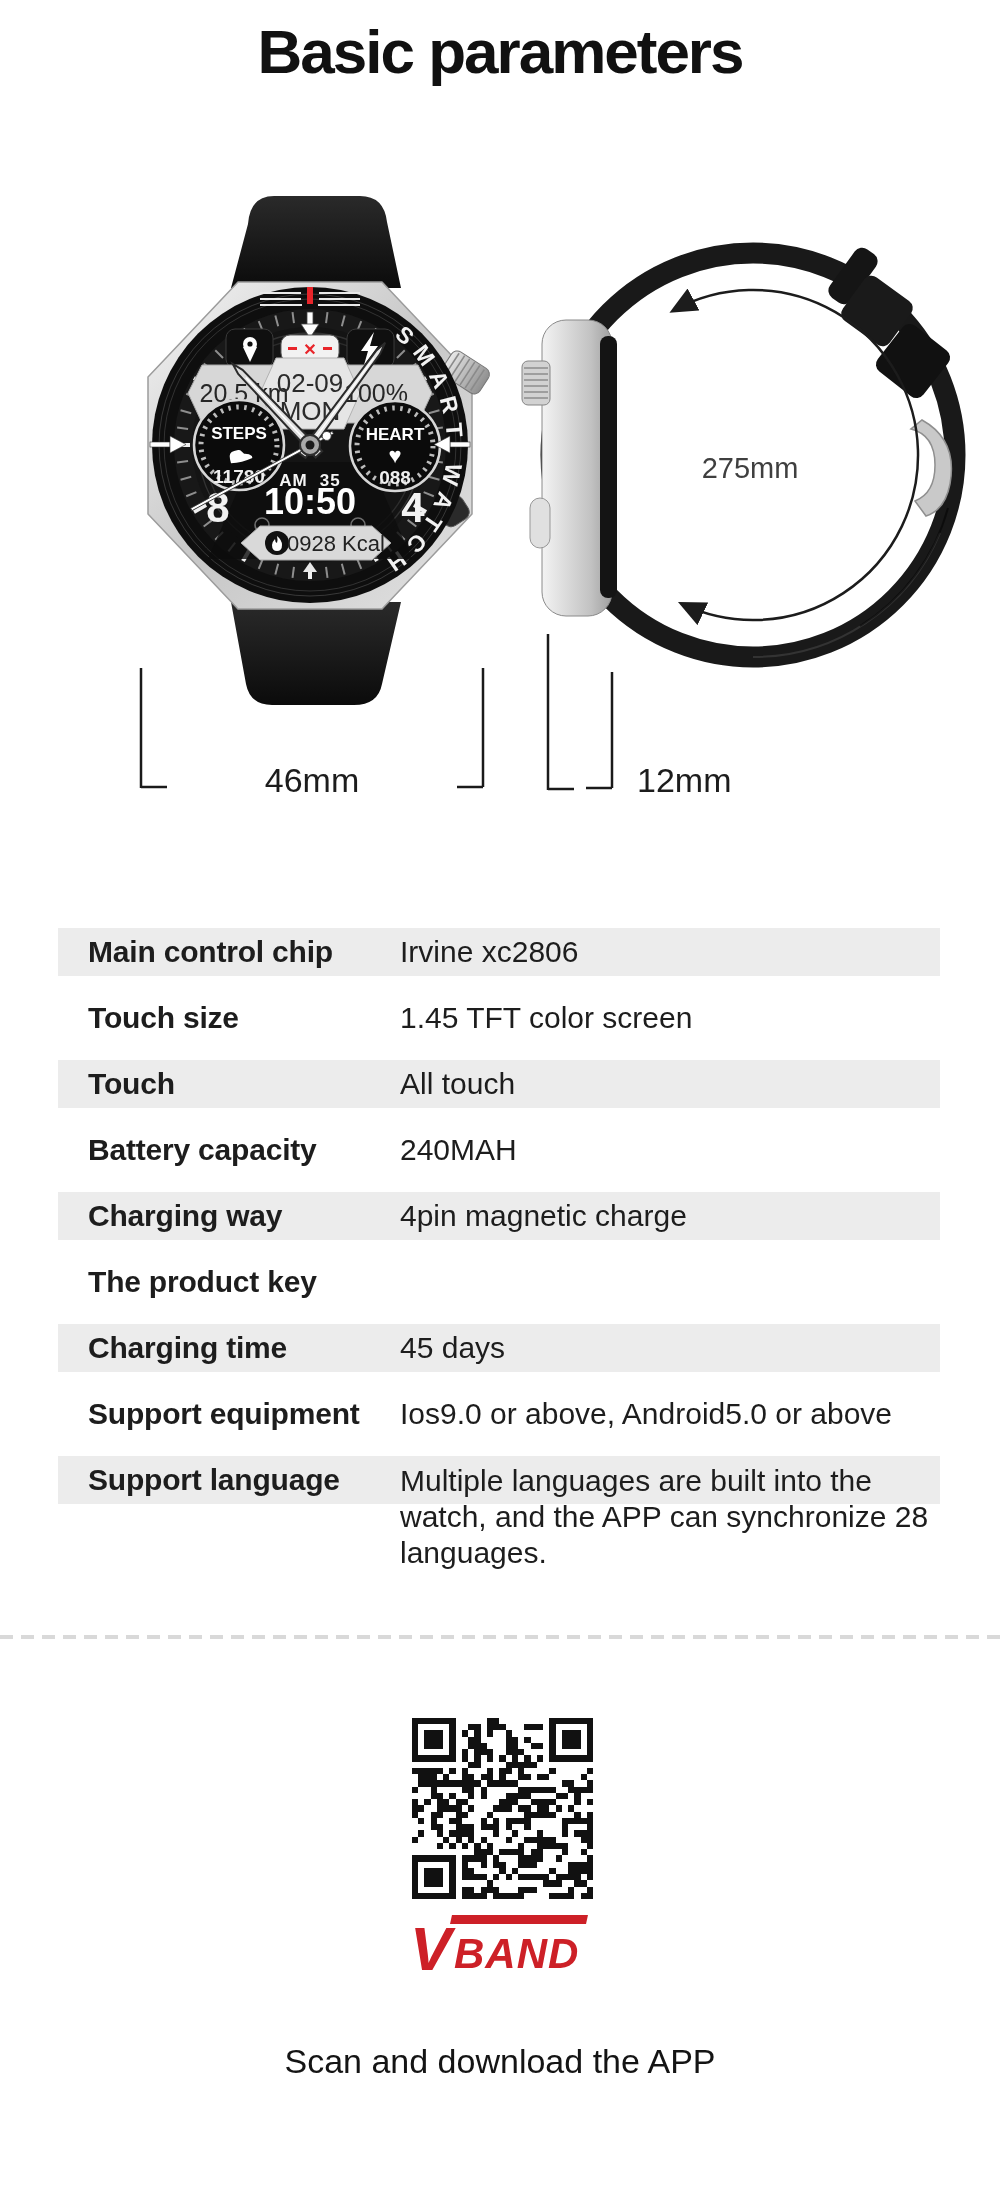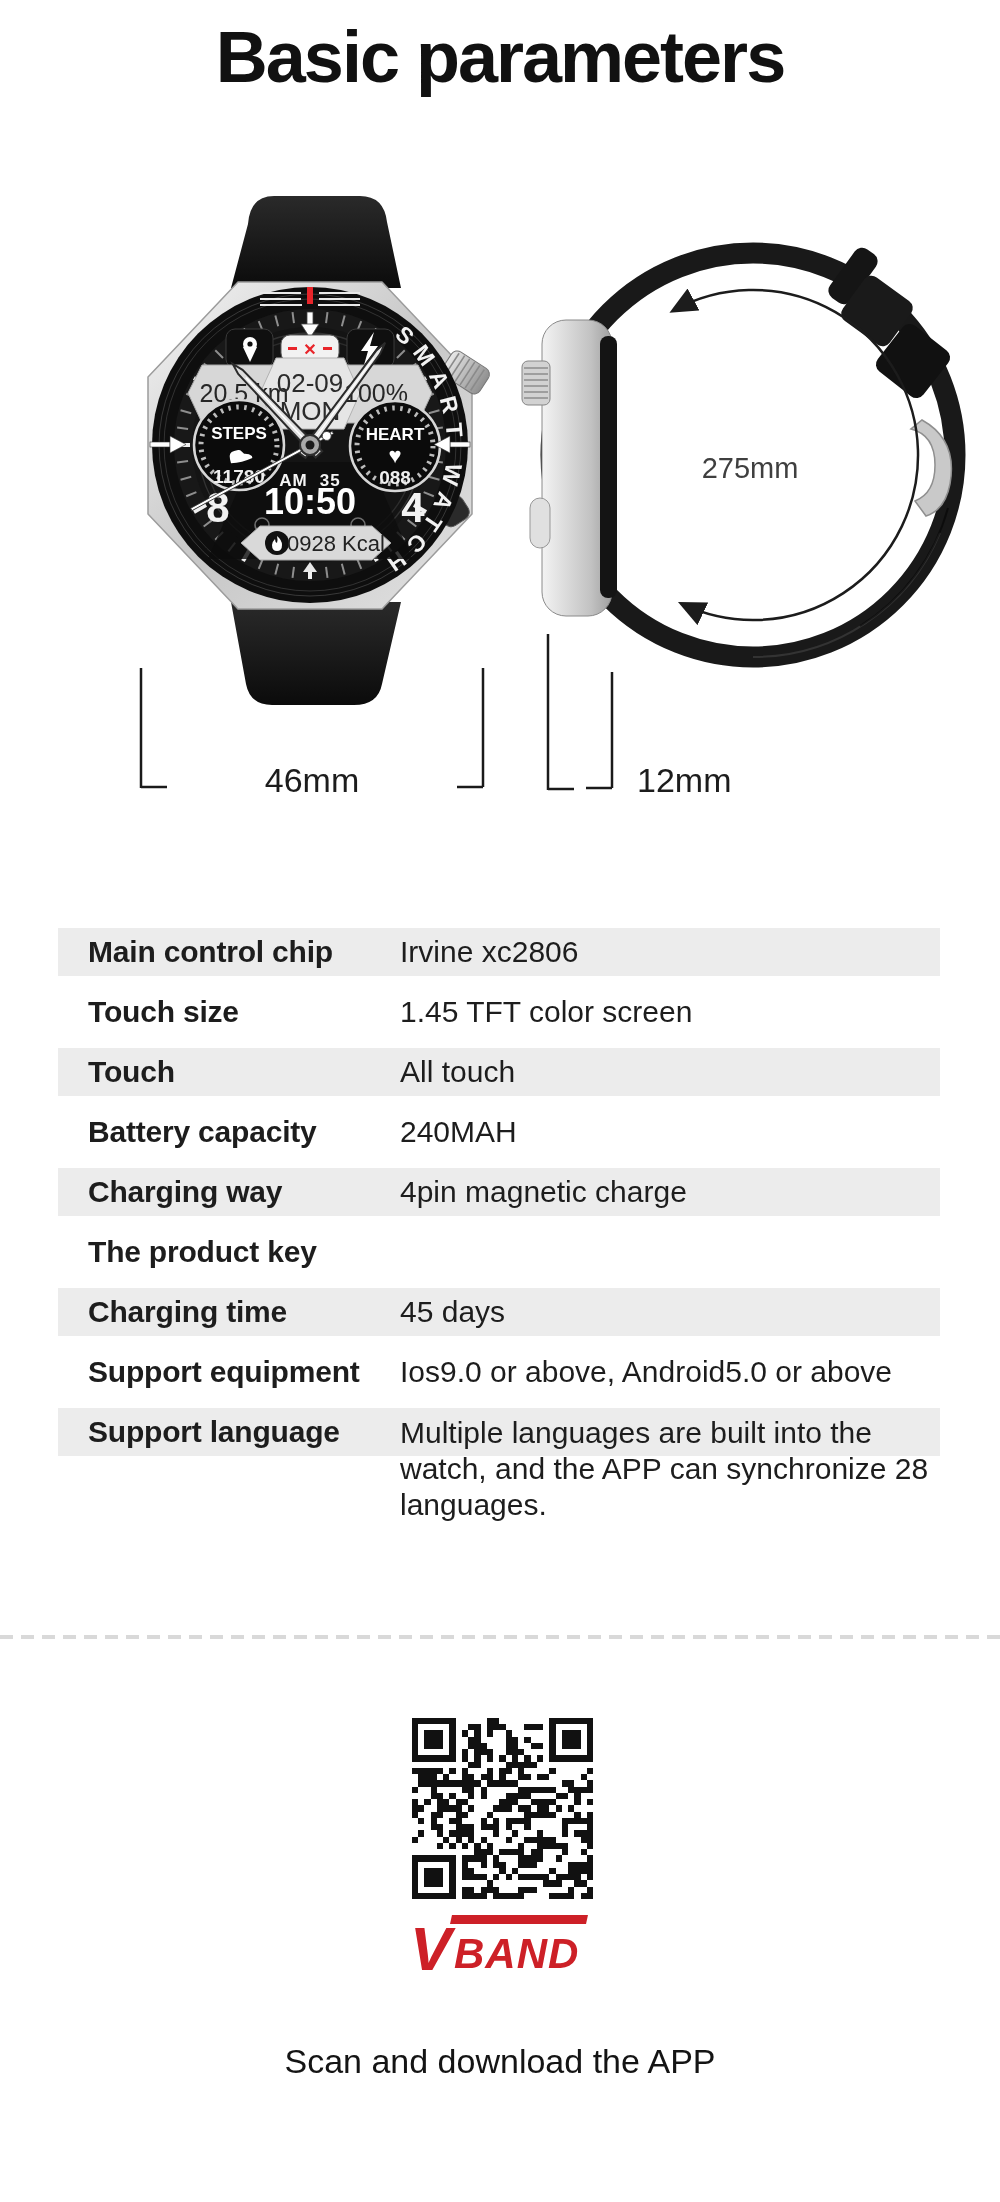--- a/index.html
+++ b/index.html
@@ -2,30 +2,30 @@
 <html><head>
 <meta charset="utf-8">
 <style>
   html,body{margin:0;padding:0;background:#fff;}
   #page{position:relative;width:1000px;height:2202px;background:#fff;overflow:hidden;
         font-family:"Liberation Sans",sans-serif;color:#1d1d1d;}
   svg{font-family:"Liberation Sans",sans-serif;}
 
   
   #title{position:absolute;top:16px;left:0;width:1000px;text-align:center;
-         font-size:72px;font-weight:bold;letter-spacing:-2px;color:#111;}
+         font-size:62px;font-weight:bold;letter-spacing:-2px;color:#111;}
 
   
   #front-watch{position:absolute;left:110px;top:162px;}
   #side-watch{position:absolute;left:520px;top:228px;}
   #dim-overlay{position:absolute;left:0;top:560px;}
 
   
   #specs{position:absolute;left:58px;top:928px;width:882px;}
-  .spec-row{position:relative;width:882px;height:48px;margin-bottom:12px;}
+  .spec-row{position:relative;width:882px;height:48px;margin-bottom:18px;}
   .spec-row.stripe{background:#ececec;}
   .spec-label{position:absolute;left:30px;top:0;height:48px;line-height:48px;
               font-size:30px;font-weight:bold;letter-spacing:-0.2px;white-space:nowrap;}
   .spec-value{position:absolute;left:342px;top:0;height:48px;line-height:48px;
               font-size:30px;font-weight:normal;white-space:nowrap;}
   .spec-row.multiline{margin-bottom:0;}
   .spec-row.multiline .spec-value{height:auto;line-height:36px;padding-top:7px;
               white-space:normal;width:545px;}
 
   

